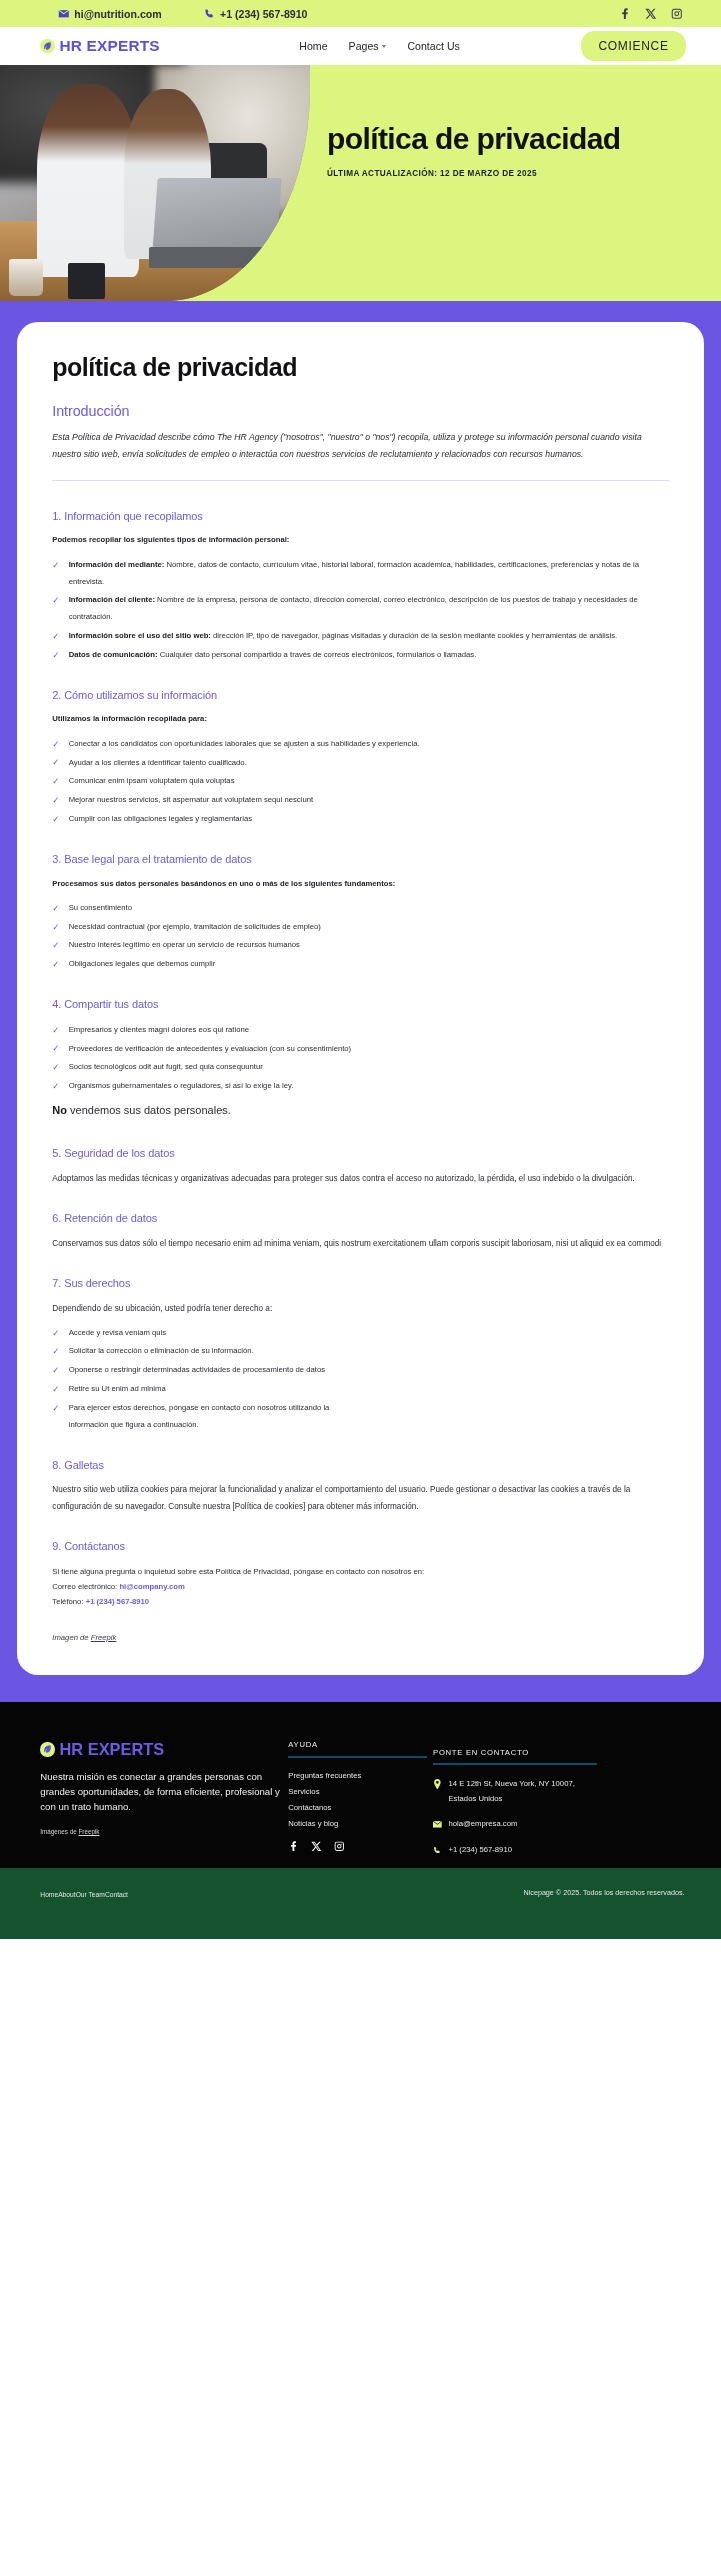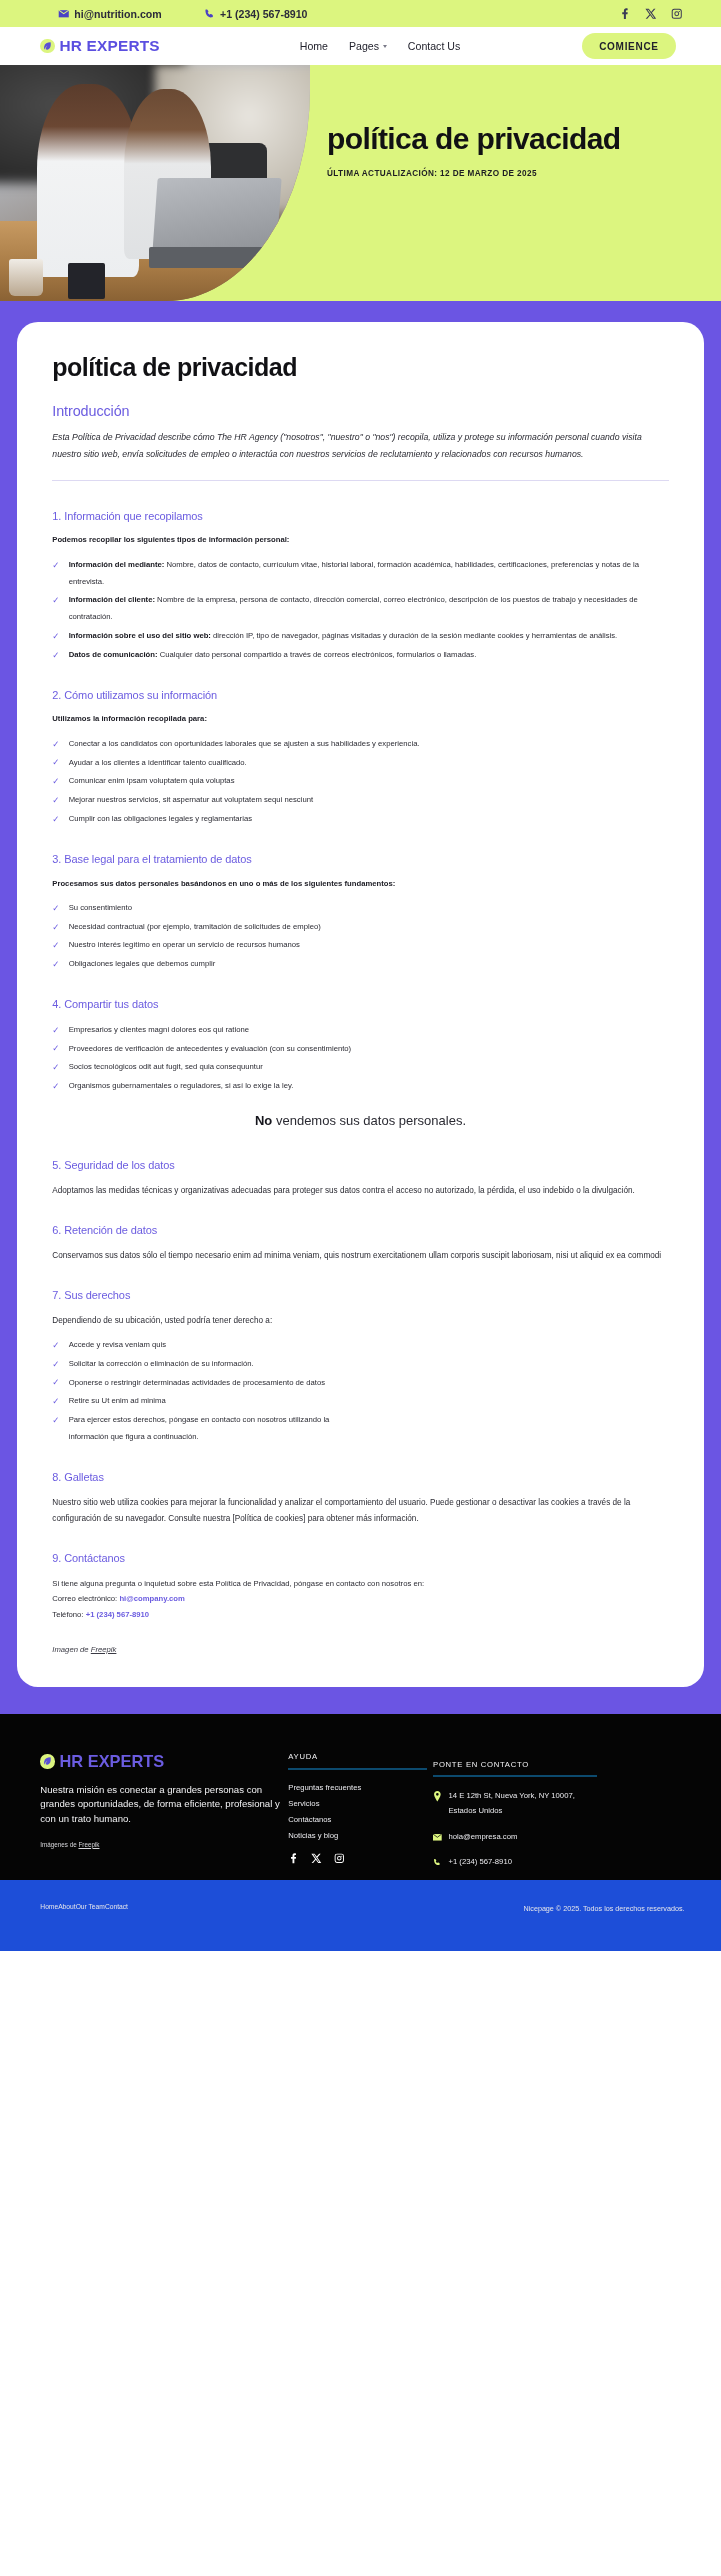--- a/index.html
+++ b/index.html
@@ -54,22 +54,22 @@
   .nav-spacer-a { flex: 1.15; }
   .nav-links { display: flex; align-items: center; gap: 21px; }
   .nav-links a {
     font-size: 10.6px; color: #23232e; text-decoration: none; font-weight: 400;
     display: flex; align-items: center; gap: 3.8px;
   }
   .caret { width: 0; height: 0; border-left: 2.9px solid transparent; border-right: 2.9px solid transparent; border-top: 3.8px solid #7a7a88; display:inline-block; }
   .nav-spacer-b { flex: 1; }
   .cta {
     background: #dcf57f; color: #22222c; border: none; border-radius: 13.5px;
-    font-size: 10px; font-weight: 700; letter-spacing: 0.7px;
-    padding: 7.7px 17.3px; cursor: pointer; margin-right: 22px;
+    font-size: 12px; font-weight: 400; letter-spacing: 0.7px;
+    padding: 7.7px 17.3px; cursor: pointer; margin-right: 12px;
     font-family: "Liberation Sans", sans-serif;
   }
 
   
   .hero { position: relative; height: 236px; background: #dcf57f; overflow: hidden; }
   .hero-photo {
     position: absolute; left: 0; top: 0; width: 310px; height: 236px;
     border-bottom-right-radius: 144px 212px;
     overflow: hidden;
     background: linear-gradient(160deg,#c9cbd0 0%,#b3b6bc 30%,#8d8176 65%,#6a5a4a 100%);
@@ -119,21 +119,21 @@
   p.lead { font-size: 7.7px; font-weight: 700; color: #1c1c24; line-height: 1.9; margin-bottom: 8.7px; }
   ul.checks { list-style: none; }
   ul.checks li {
     position: relative; padding-left: 16.4px; font-size: 7.7px; line-height: 2.2;
     color: #2b2b33; margin-bottom: 1.9px;
   }
   ul.checks li .ck {
     position: absolute; left: 0; top: 1.9px; color: #6b5ce0; font-size: 8.7px; line-height: 1.6;
   }
   ul.checks li b { font-weight: 700; color: #16161d; }
-  .note { font-size: 13px; line-height: 2.1; color: #2b2b33; margin-top: 12px; text-align: center; }
+  .note { font-size: 11px; line-height: 2.1; color: #2b2b33; margin-top: 4px; }
   .note b { font-weight: 700; color: #16161d; }
   .contact-line { font-size: 7.7px; line-height: 2.0; color: #2b2b33; }
   .contact-line a, .linkp { color: #6b5ce0; font-weight: 700; text-decoration: none; }
   .credit { font-size: 7.7px; font-style: italic; color: #3a3a44; margin-top: 23px; }
   .credit u { text-decoration: underline; }
 
   
   .footer { background: #050505; padding: 38px 23px 0 23px; display: flex; }
   .f-col-brand { width: 248px; margin-left: 17.3px; }
   .f-brand { display: flex; align-items: center; gap: 4.8px; margin-bottom: 11.5px; }
@@ -149,21 +149,21 @@
     padding-bottom: 6.7px; border-bottom: 2px solid #0c4a6e; margin-bottom: 10.6px;
   }
   .f-col.contact .f-head { margin-top: 7.7px; }
   .f-link { display: block; font-size: 7.7px; color: #eaeaee; text-decoration: none; line-height: 2.05; }
   .f-social { display: flex; gap: 12.5px; margin-top: 9.6px; }
   .f-social span { display:inline-flex; width:10.6px; height:10.6px; }
   .f-social svg { width: 10.6px; height: 10.6px; fill: #ffffff; }
   .f-ci { display: flex; gap: 6.7px; align-items: flex-start; font-size: 7.7px; color: #eaeaee; line-height: 1.95; margin-bottom: 10.6px; }
   .f-ci svg { width: 8.7px; height: 10.6px; fill: #dcf57f; flex: none; margin-top: 2.9px; }
   .footer-bottom {
-    background: #1d4ed8; display: flex; align-items: flex-end;
+    background: #14532d; display: flex; align-items: center;
     padding: 15.4px 23px 38px 23px; border-top: 0; gap: 13px;
   }
   .fb-links { margin-left: 17.3px; }
   .fb-links a { font-size: 6.7px; color: #e6e6ea; text-decoration: none; }
   .fb-spacer { flex: 1; }
   .fb-copy { font-size: 7.2px; color: #e6e6ea; margin-right: 13.5px; }
 </style>
 </head>
 <body>
 

